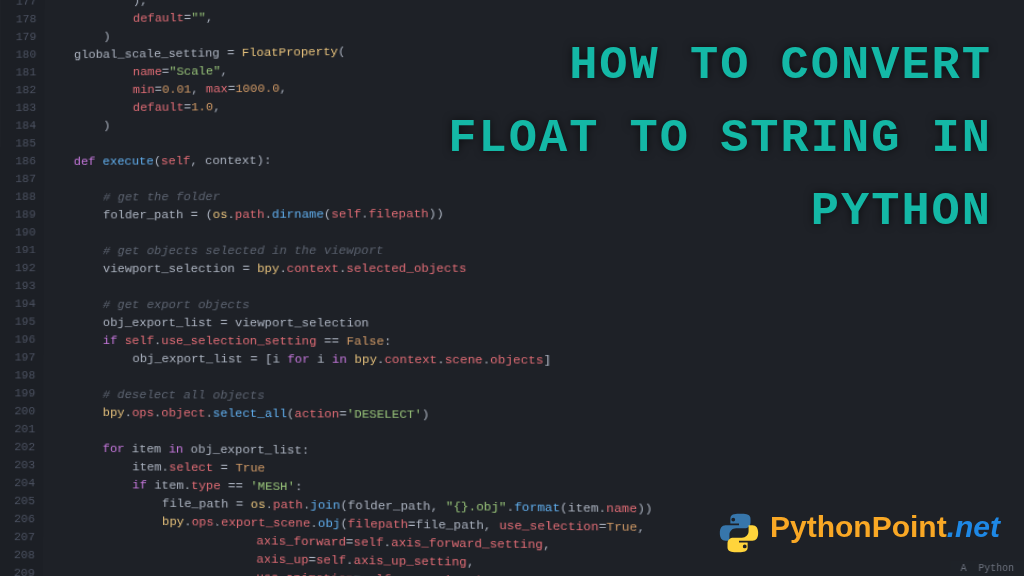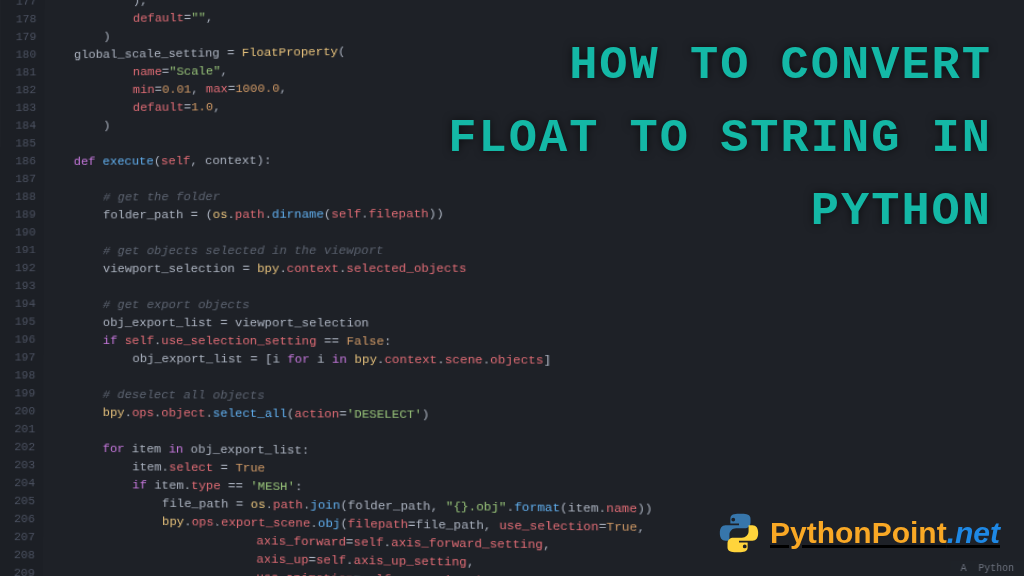--- a/index.html
+++ b/index.html
@@ -69,23 +69,21 @@
     letter-spacing: 2px;
     color: #14b8a6;
     text-align: right;
     text-shadow: 0 0 8px rgba(0,0,0,0.6);
   }
   .logo {
     position: absolute;
     bottom: 20px;
     right: 24px;
     display: flex;
-    align-items: center;
     gap: 8px;
-    text-decoration: underline;
   }
   .logo-icon { width: 46px; height: 46px; position: relative; }
   .logo-icon svg { width: 100%; height: 100%; }
   .logo-text { font-family: Arial, sans-serif; font-weight: bold; font-size: 30px; }
   .logo-main { color: #f9a825; }
   .logo-ext  { color: #1e88e5; font-style: italic; }
   .status-bar {
     position: absolute;
     bottom: 0; right: 0;
     display: flex;

